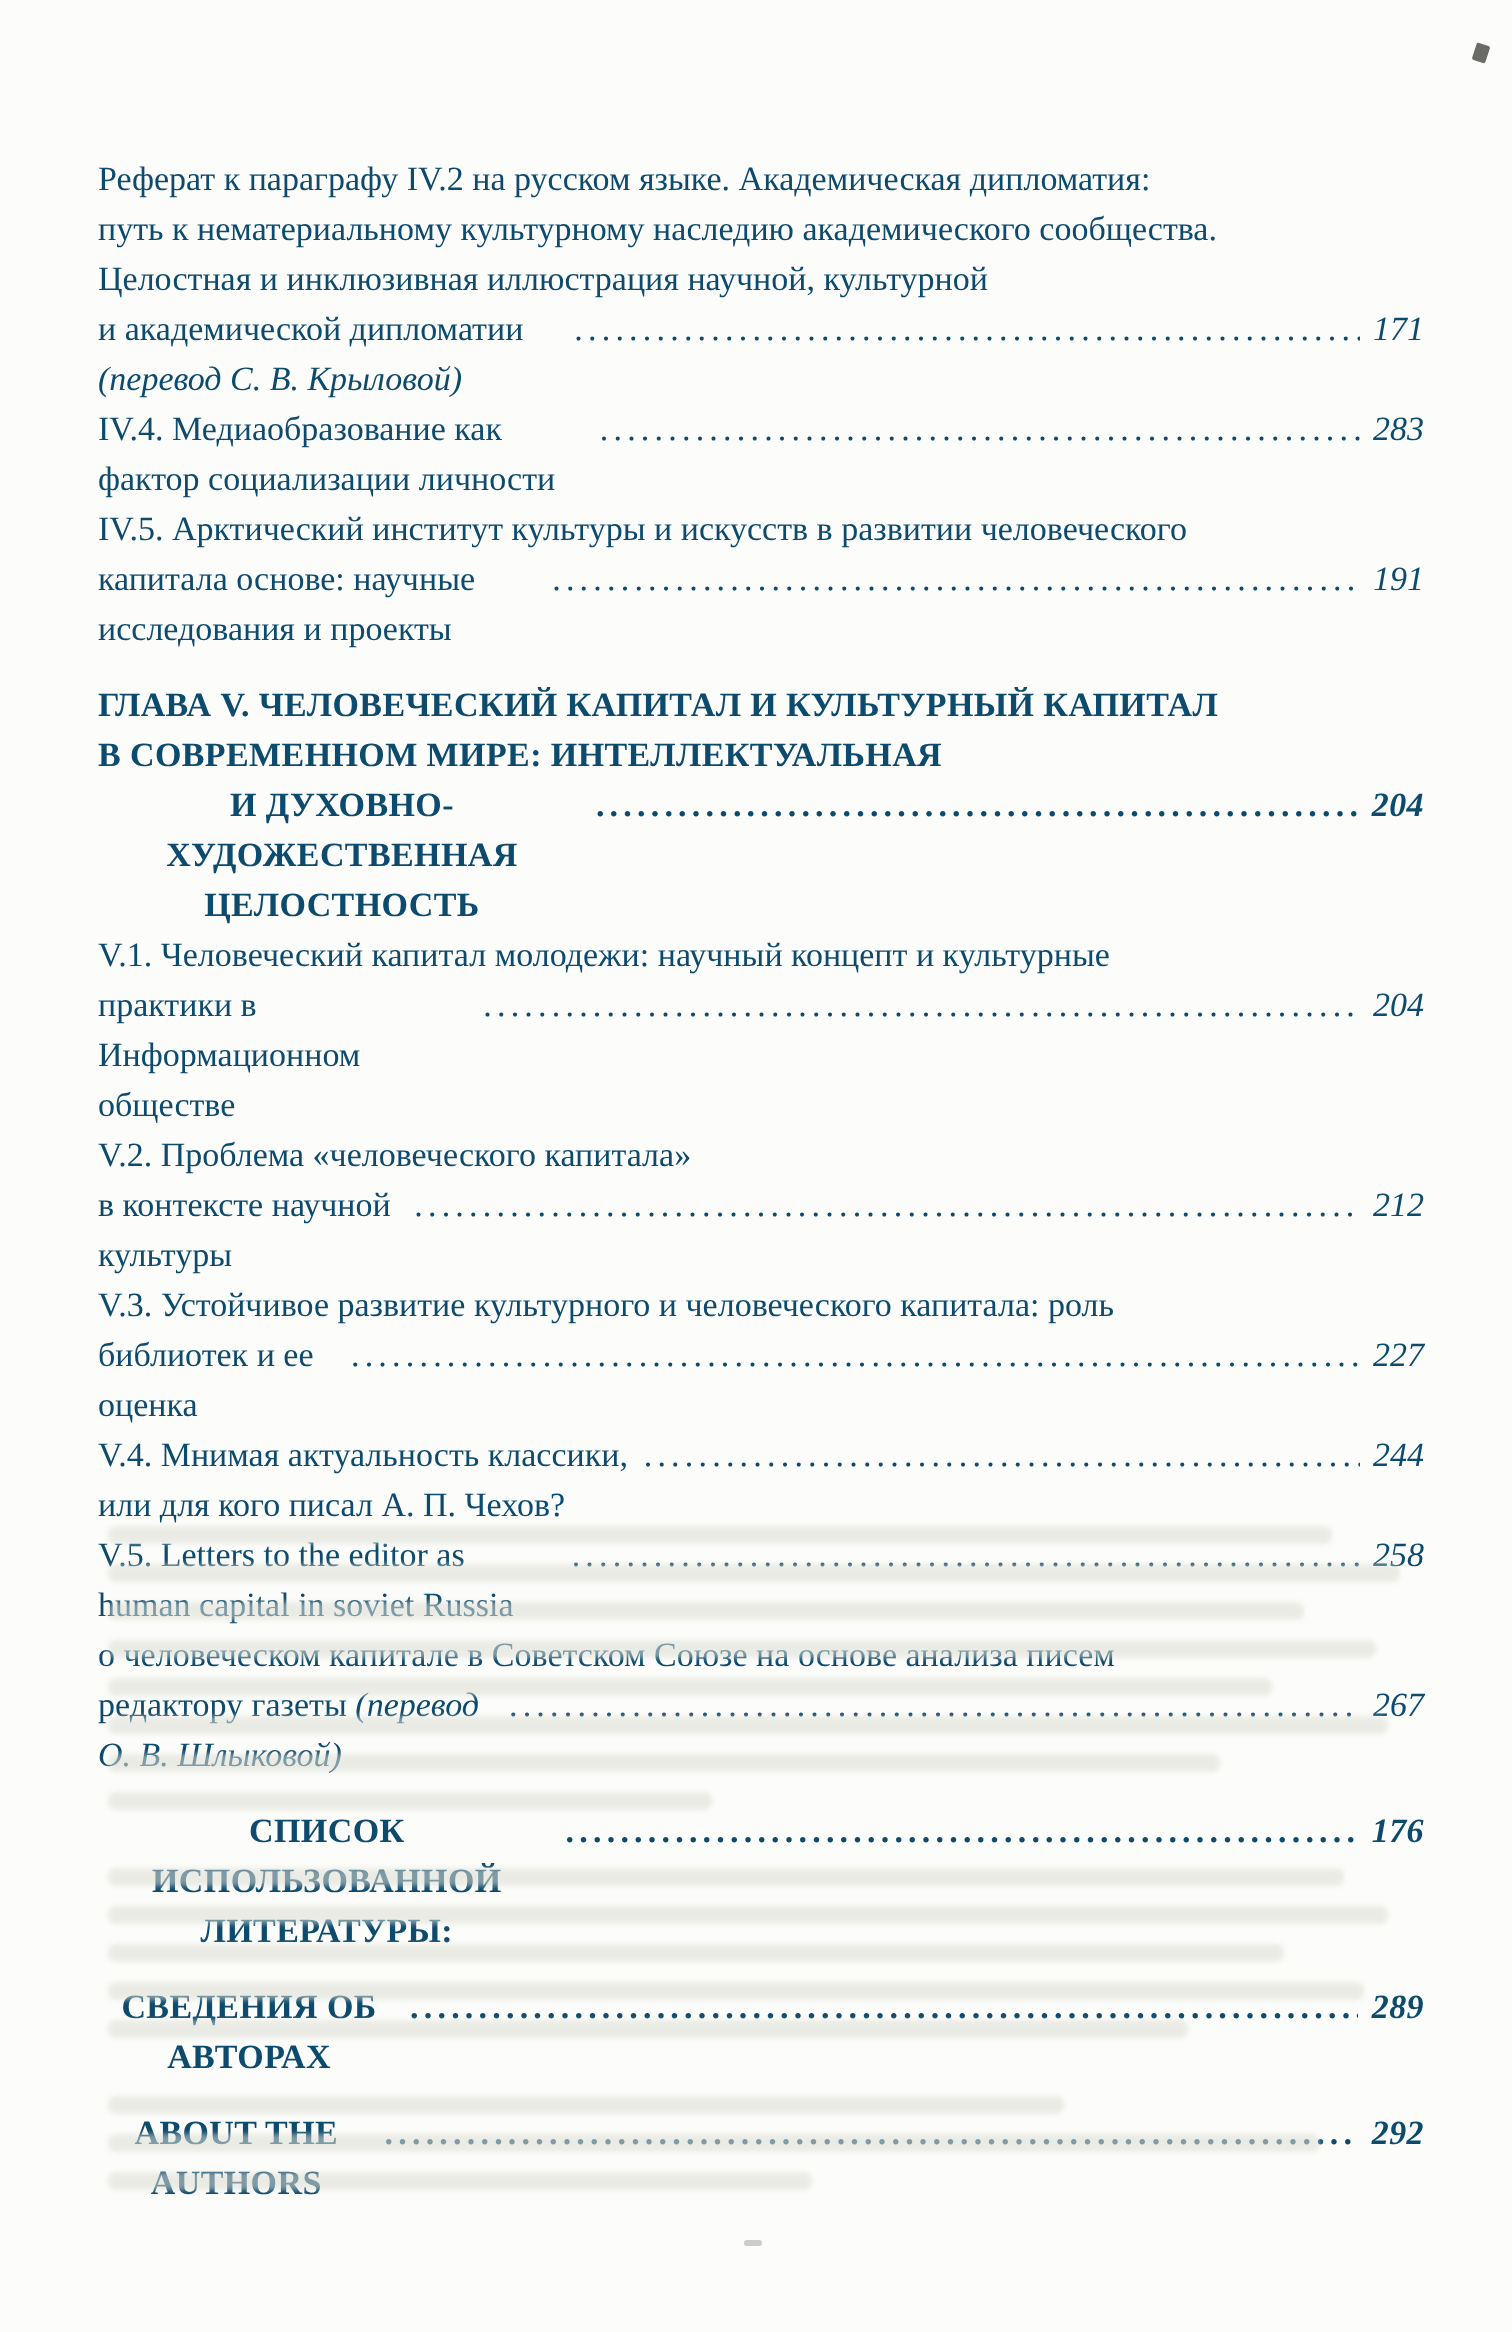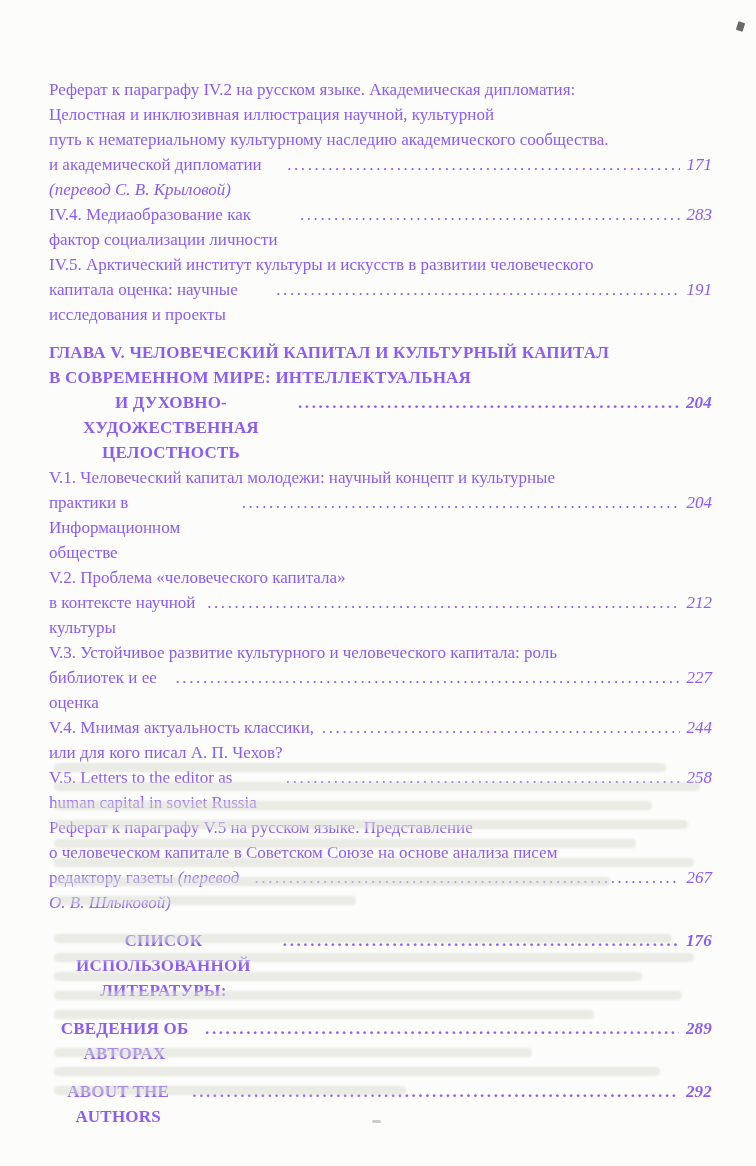--- a/index.html
+++ b/index.html
@@ -7,21 +7,21 @@
     padding: 0;
     background: #ffffff;
   }
   .page {
     position: relative;
     width: 756px;
     height: 1166px;
     background: #fcfcfa;
     overflow: hidden;
     font-family: "Liberation Serif", "DejaVu Serif", serif;
-    color: #8b5cf6;
+    color: #0c4a6e;
   }
   .toc {
     position: absolute;
     left: 49px;
     right: 44px;
     top: 77px;
     font-size: 17px;
     line-height: 25px;
   }
   .toc-entry { margin: 0; }
@@ -86,44 +86,44 @@
 </head>
 <body>
 
 <div class="page">
   <div class="toc">
       <div class="toc-entry">
         <div class="toc-line">
           <span class="toc-text"><span>Реферат к параграфу IV.2 на русском языке. Академическая дипломатия:</span></span>
         </div>
         <div class="toc-line">
+          <span class="toc-text"><span>путь к нематериальному культурному наследию академического сообщества.</span></span>
+        </div>
+        <div class="toc-line">
           <span class="toc-text"><span>Целостная и инклюзивная иллюстрация научной, культурной</span></span>
         </div>
         <div class="toc-line">
-          <span class="toc-text"><span>путь к нематериальному культурному наследию академического сообщества.</span></span>
-        </div>
-        <div class="toc-line">
           <span class="toc-text"><span>и академической дипломатии </span><span class="italic">(перевод С. В. Крыловой)</span></span>
           <span class="leader"></span>
           <span class="pageno">171</span>
         </div>
       </div>
       <div class="toc-entry">
         <div class="toc-line">
           <span class="toc-text"><span>IV.4. Медиаобразование как фактор социализации личности</span></span>
           <span class="leader"></span>
           <span class="pageno">283</span>
         </div>
       </div>
       <div class="toc-entry">
         <div class="toc-line">
           <span class="toc-text"><span>IV.5. Арктический институт культуры и искусств в развитии человеческого</span></span>
         </div>
         <div class="toc-line">
-          <span class="toc-text"><span>капитала оценка: научные исследования и проекты</span></span>
+          <span class="toc-text"><span>капитала основе: научные исследования и проекты</span></span>
           <span class="leader"></span>
           <span class="pageno">191</span>
         </div>
       </div>
       <div class="toc-entry bold gap">
         <div class="toc-line">
           <span class="toc-text"><span>ГЛАВА V. ЧЕЛОВЕЧЕСКИЙ КАПИТАЛ И КУЛЬТУРНЫЙ КАПИТАЛ</span></span>
         </div>
         <div class="toc-line">
           <span class="toc-text"><span>В СОВРЕМЕННОМ МИРЕ: ИНТЕЛЛЕКТУАЛЬНАЯ</span></span>
@@ -172,23 +172,20 @@
         </div>
       </div>
       <div class="toc-entry">
         <div class="toc-line">
           <span class="toc-text"><span>V.5. Letters to the editor as human capital in soviet Russia</span></span>
           <span class="leader"></span>
           <span class="pageno">258</span>
         </div>
       </div>
       <div class="toc-entry">
-        <div class="toc-line">
-          <span class="toc-text"><span>Реферат к параграфу V.5 на русском языке. Представление</span></span>
-        </div>
         <div class="toc-line">
           <span class="toc-text"><span>о человеческом капитале в Советском Союзе на основе анализа писем</span></span>
         </div>
         <div class="toc-line">
           <span class="toc-text"><span>редактору газеты </span><span class="italic">(перевод О. В. Шлыковой)</span></span>
           <span class="leader"></span>
           <span class="pageno">267</span>
         </div>
       </div>
       <div class="toc-entry bold gap">

